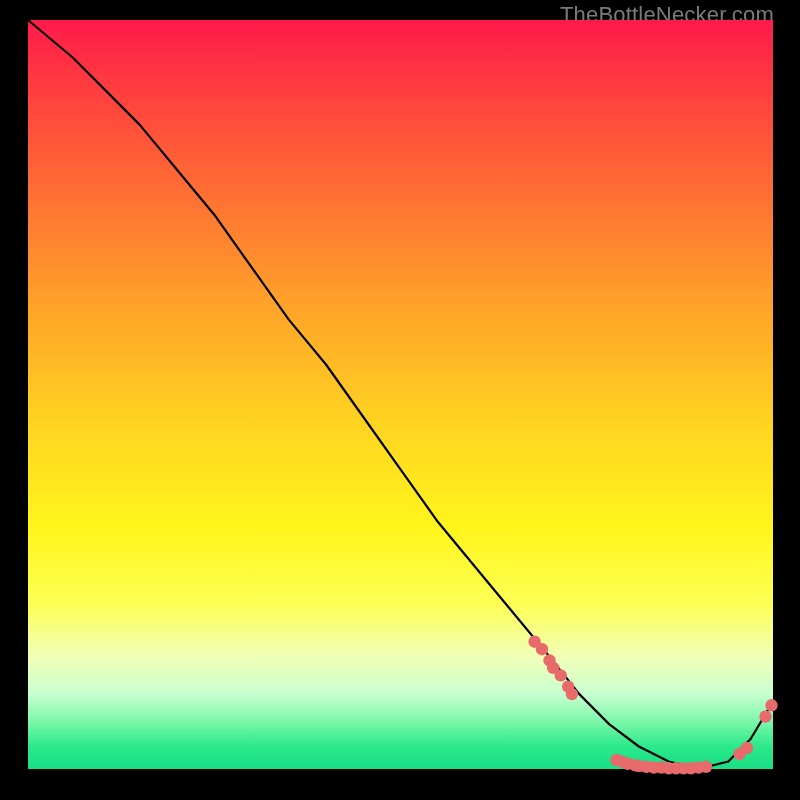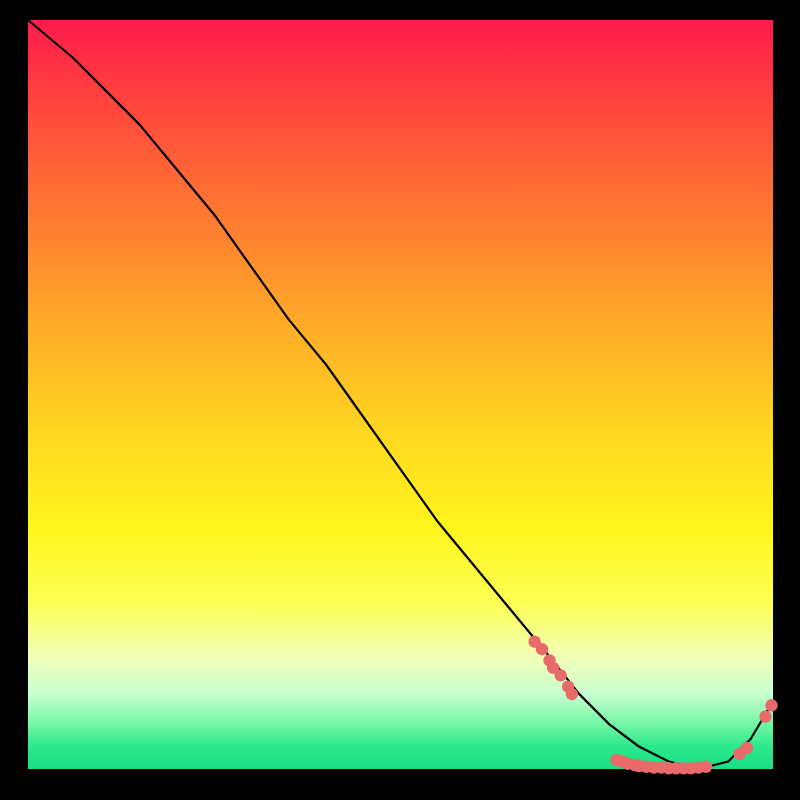--- a/index.html
+++ b/index.html
@@ -64,20 +64,21 @@
   }
   .marker {
     fill: #e96a6b;
     stroke: none;
   }
 </style>
 </head>
 <body>
 
 <div class="stage">
+  <div class="watermark">TheBottleNecker.com</div>
 
   <div class="plot">
     <svg viewBox="0 0 745 749" preserveAspectRatio="none">
       <path id="curve-path" class="curve" d="M0.0 0.0 L44.7 37.5 L74.5 67.4 L111.8 104.9 L149.0 149.8 L186.3 194.7 L223.5 247.2 L260.8 299.6 L298.0 344.5 L335.3 397.0 L372.5 449.4 L409.8 501.8 L447.0 546.8 L484.3 591.7 L521.5 636.6 L551.3 674.1 L581.1 704.1 L610.9 726.5 L640.7 741.5 L670.5 749.0 L700.3 741.5 L722.6 719.0 L745.0 681.6"></path>
       <g id="markers-group">
           <circle cx="506.6" cy="621.7" r="6.2" class="marker"></circle>
           <circle cx="514.0" cy="629.2" r="6.2" class="marker"></circle>
           <circle cx="521.5" cy="640.4" r="6.2" class="marker"></circle>
           <circle cx="525.2" cy="647.9" r="6.2" class="marker"></circle>
           <circle cx="532.7" cy="655.4" r="6.2" class="marker"></circle>

